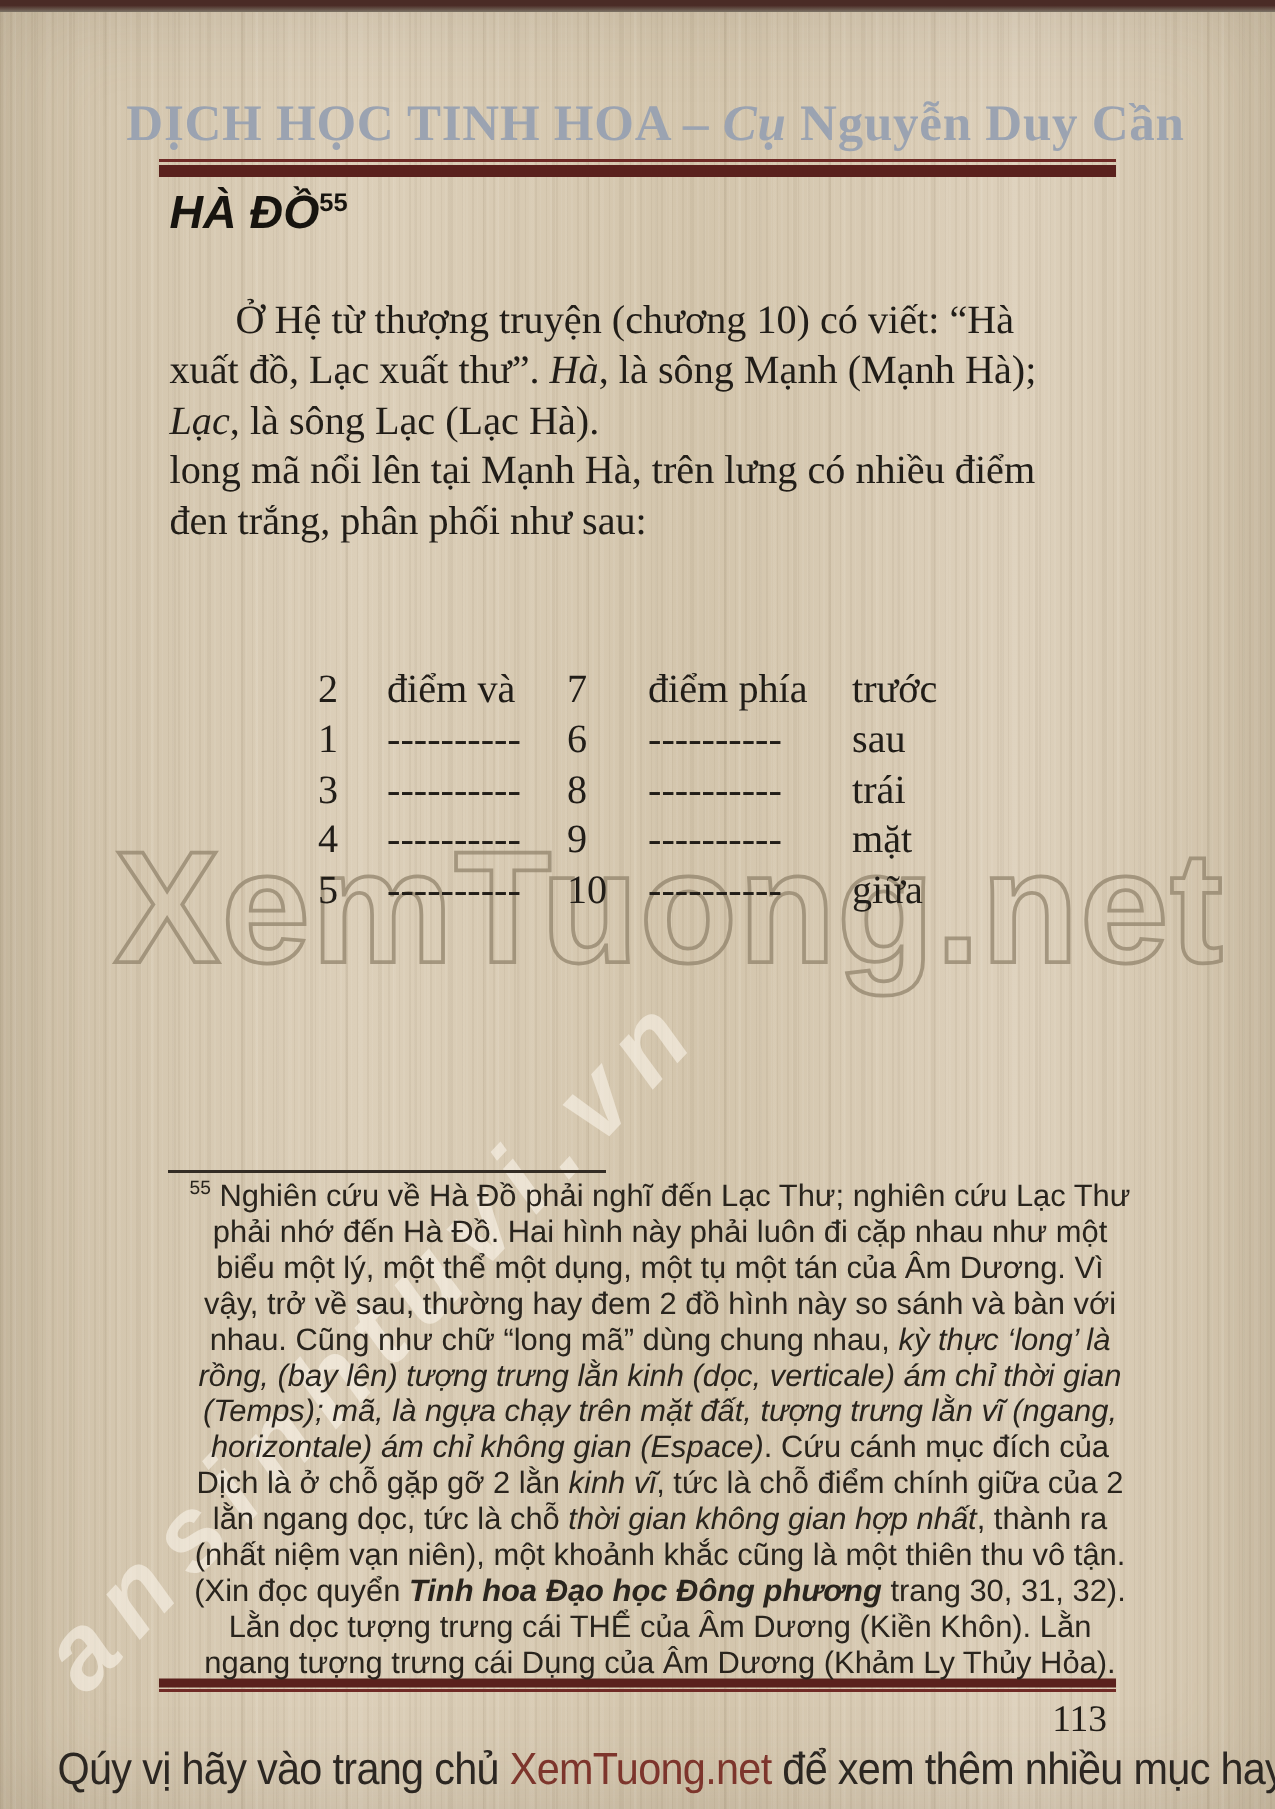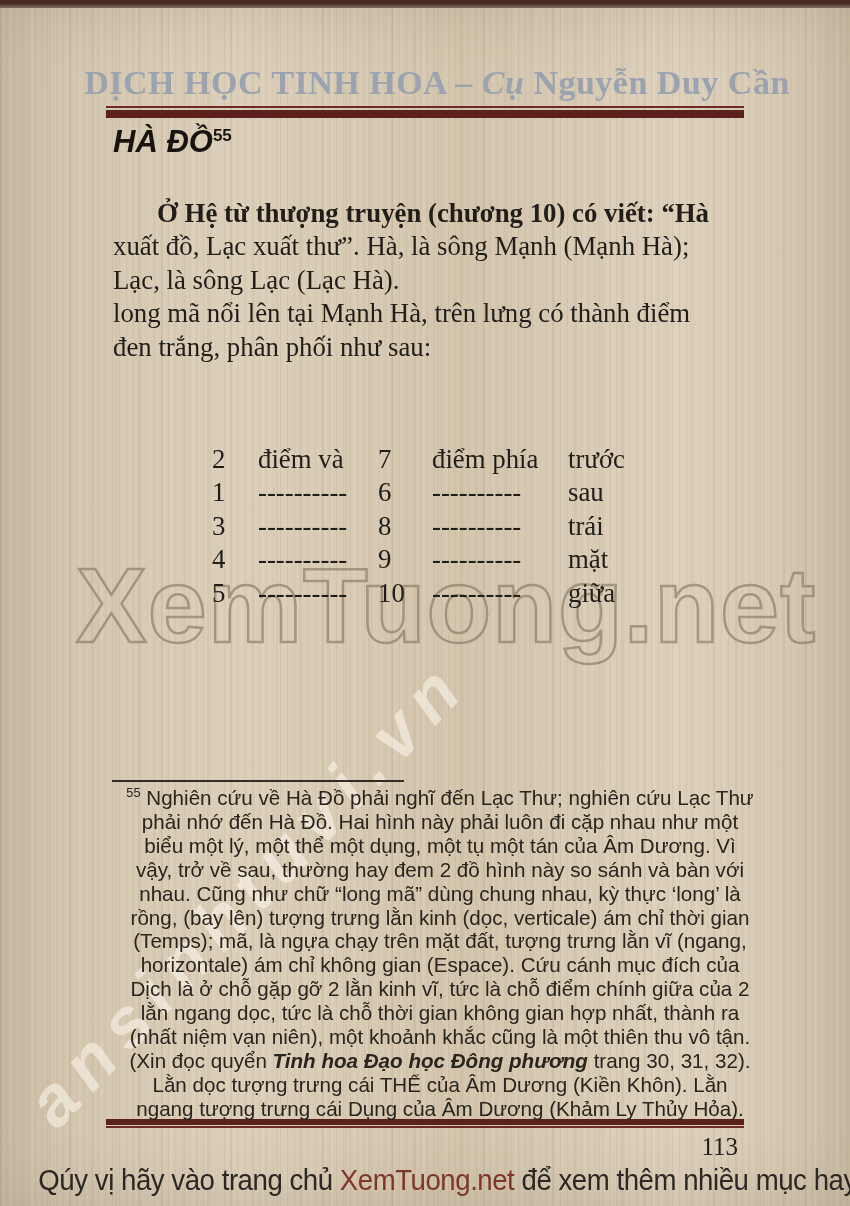--- a/index.html
+++ b/index.html
@@ -32,22 +32,22 @@
   .rule-bottom .thin{height:2px;background:var(--accent-rule-light,#702a26);}
   .chapter-heading{
     position:absolute;top:124px;left:113px;
     font-family:"Liberation Sans", sans-serif;
     font-weight:bold;font-style:italic;font-size:31px;color:#17140f;white-space:nowrap;}
   .chapter-heading sup{font-size:17px;font-style:normal;vertical-align:super;line-height:0;}
   .body-text{
     position:absolute;top:197px;left:113px;width:660px;
     font-size:26.8px;line-height:33.4px;color:var(--body-text,#211d18);}
   .tline{white-space:nowrap;}
-  .tline.indent{padding-left:44px;font-weight:bold;}
-  .seg-i{}
+  .tline.indent{padding-left:44px;}
+  .seg-i{font-style:italic;}
   .seg-bi{font-style:italic;font-weight:bold;}
   .seg-sup{vertical-align:super;font-size:.62em;line-height:0;}
   .dot-table{
     position:absolute;top:443px;left:212px;
     display:grid;grid-template-columns:46px 120px 54px 136px auto;
     grid-auto-rows:33.4px;
     font-size:26.8px;line-height:33.4px;color:var(--body-text,#211d18);
     z-index:2;white-space:nowrap;}
   .watermark-outline{
     position:absolute;top:545px;left:76px;z-index:1;
@@ -96,21 +96,21 @@
 
     <div class="chapter-heading"><span>HÀ ĐỒ</span><sup>55</sup></div>
 
     <div class="body-text">
       <div>
           <div class="tline indent"><span>Ở Hệ từ thượng truyện (chương 10) có viết: “Hà</span></div>
           <div class="tline"><span>xuất đồ, Lạc xuất thư”. </span><span class="seg-i">Hà</span><span>, là sông Mạnh (Mạnh Hà);</span></div>
           <div class="tline"><span class="seg-i">Lạc</span><span>, là sông Lạc (Lạc Hà).</span></div>
         </div>
       <div>
-          <div class="tline"><span>long mã nổi lên tại Mạnh Hà, trên lưng có thành điểm</span></div>
+          <div class="tline"><span>long mã nổi lên tại Mạnh Hà, trên lưng có nhiều điểm</span></div>
           <div class="tline"><span>đen trắng, phân phối như sau:</span></div>
         </div>
     </div>
 
     <div class="dot-table">
         <div class="cell col0">2</div>
         <div class="cell col1">điểm và</div>
         <div class="cell col2">7</div>
         <div class="cell col3">điểm phía</div>
         <div class="cell col4">trước</div>

